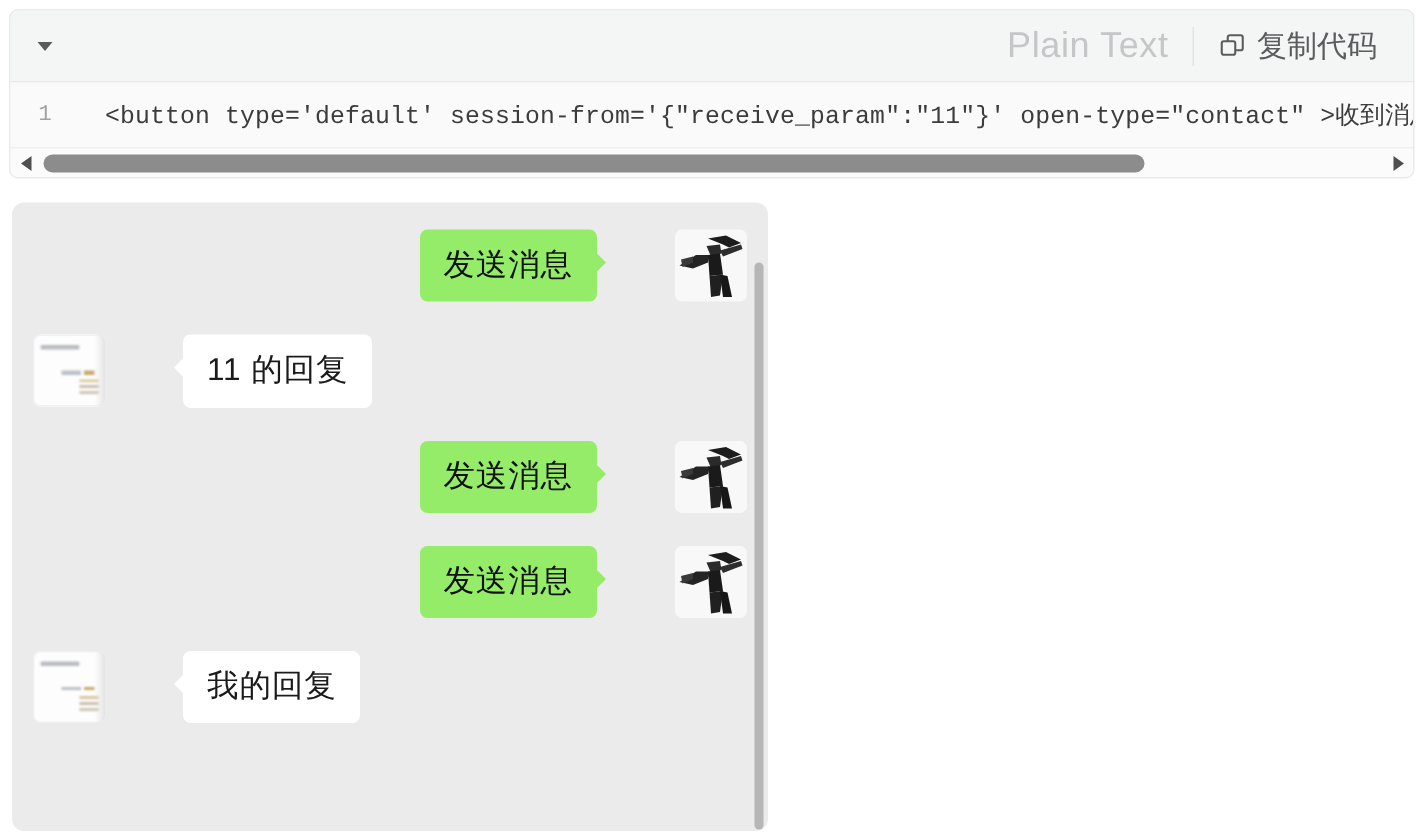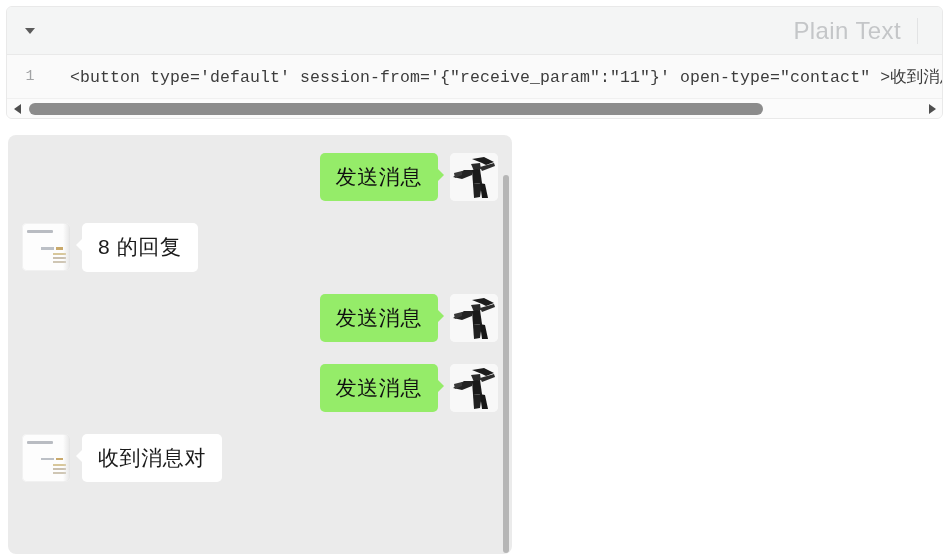--- a/index.html
+++ b/index.html
@@ -181,20 +181,21 @@
     height: 100%;
     padding: 18px 0 10px 0;
     box-sizing: border-box;
   }
   .msg-row {
     display: flex;
     align-items: flex-start;
     margin-bottom: 22px;
     padding: 0 14px;
     box-sizing: border-box;
+    gap: 40px;
   }
   .msg-row.out { justify-content: flex-end; }
   .msg-row.in  { justify-content: flex-start; }
 
   
   .avatar {
     width: 48px;
     height: 48px;
     border-radius: 5px;
     flex: 0 0 auto;
@@ -320,20 +321,27 @@
 
 <div class="code-block">
 
   <div class="code-header">
     <div class="collapse-toggle">
       <span class="tri"></span>
     </div>
     <div class="header-right">
       <span class="lang-label">Plain Text</span>
       <span class="hdr-sep"></span>
+      <div class="copy-btn">
+        <svg class="copy-icon" width="18" height="18" viewBox="0 0 18 18">
+          <rect x="5.5" y="1.5" width="10" height="10" rx="1.4" ry="1.4" fill="none" stroke="#5b5c5e" stroke-width="1.4"></rect>
+          <rect x="1.5" y="5.5" width="9" height="9" rx="1.4" ry="1.4" fill="#f4f5f5" stroke="#5b5c5e" stroke-width="1.4"></rect>
+        </svg>
+        <span>复制代码</span>
+      </div>
     </div>
   </div>
 
   <div class="code-body">
     <div class="gutter">1</div>
     <div class="code-line">&lt;button type='default' session-from='{"receive_param":"11"}' open-type="contact" &gt;收到消息对</div>
   </div>
 
   <div class="hscroll">
     <div class="hs-arrow">
@@ -367,21 +375,21 @@
         </div>
       </div>
       <div class="msg-row in">
         <div class="avatar avatar-doc">
           <span class="doc-title"></span>
           <span class="doc-l1"></span>
           <span class="doc-l2"></span>
           <span class="doc-blk"></span>
           <span class="doc-shade"></span>
         </div>
-        <div class="bubble white">8 的回复</div>
+        <div class="bubble white">11 的回复</div>
       </div>
       <div class="msg-row out">
         <div class="bubble green">发送消息</div>
         <div class="avatar avatar-photo">
           <svg width="48" height="48" viewBox="0 0 48 48">
             <rect width="48" height="48" fill="#f8f8f8"></rect>
             <path d="M22 6 L34 4 L44 9 L36 12 L32 10 Z" fill="#1c1c1c"></path>
             <path d="M21 11 L30 10 L31 16 L24 18 Z" fill="#2a2a2a"></path>
             <path d="M3 24 L14 17 L23 17 L22 22 L12 26 Z" fill="#242424"></path>
             <path d="M22 17 L30 16 L32 30 L23 31 Z" fill="#1a1a1a"></path>
@@ -409,19 +417,19 @@
         </div>
       </div>
       <div class="msg-row in">
         <div class="avatar avatar-doc">
           <span class="doc-title"></span>
           <span class="doc-l1"></span>
           <span class="doc-l2"></span>
           <span class="doc-blk"></span>
           <span class="doc-shade"></span>
         </div>
-        <div class="bubble white">收到消息对</div>
+        <div class="bubble white">我的回复</div>
       </div>
     </div>
   <div class="vscroll-track">
     <div class="vscroll-thumb"></div>
   </div>
 </div>
 
 </body></html>

